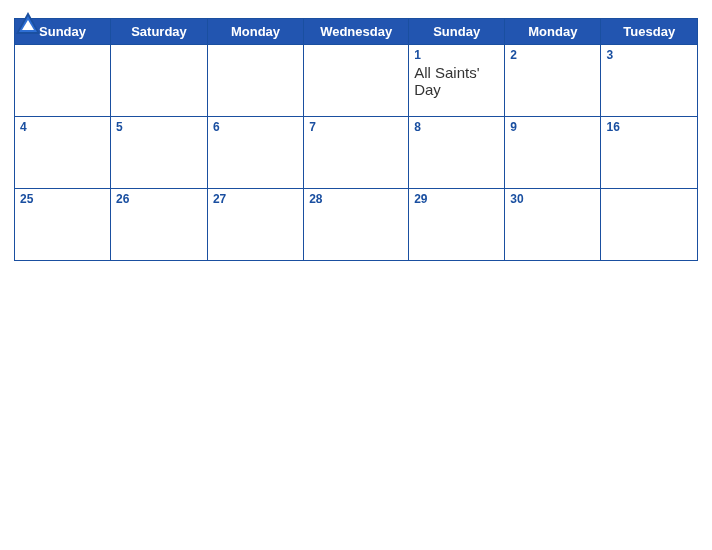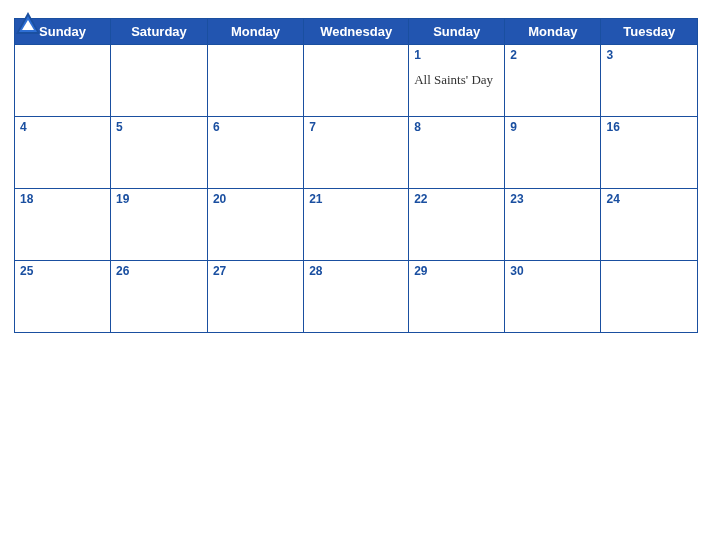--- a/index.html
+++ b/index.html
@@ -86,25 +86,24 @@
       padding: 3px 5px;
       background: #fff;
     }
     .day-number {
       font-size: 12px;
       color: #1a4fa0;
       font-weight: bold;
       display: block;
     }
     .holiday-text {
-      font-size: 13px;
+      font-size: 15px;
       color: #333;
       display: block;
-      margin-top: 10px;
-      font-family: Liberation Serif, serif;
+      margin-top: 2px;
     }
     .empty-cell {
       background: #fff;
     }
   </style>
 </head>
 <body>
 
 <div class="calendar-container">
   <div class="calendar-header">
@@ -170,43 +169,20 @@
           </td>
           <td>
             <span class="day-number">9</span>
           </td>
           <td>
             <span class="day-number">16</span>
           </td>
         </tr>
         <tr>
           <td>
-            <span class="day-number">18</span>
-          </td>
-          <td>
-            <span class="day-number">19</span>
-          </td>
-          <td>
-            <span class="day-number">20</span>
-          </td>
-          <td>
-            <span class="day-number">21</span>
-          </td>
-          <td>
-            <span class="day-number">22</span>
-          </td>
-          <td>
-            <span class="day-number">23</span>
-          </td>
-          <td>
-            <span class="day-number">24</span>
-          </td>
-        </tr>
-        <tr>
-          <td>
             <span class="day-number">25</span>
           </td>
           <td>
             <span class="day-number">26</span>
           </td>
           <td>
             <span class="day-number">27</span>
           </td>
           <td>
             <span class="day-number">28</span>

